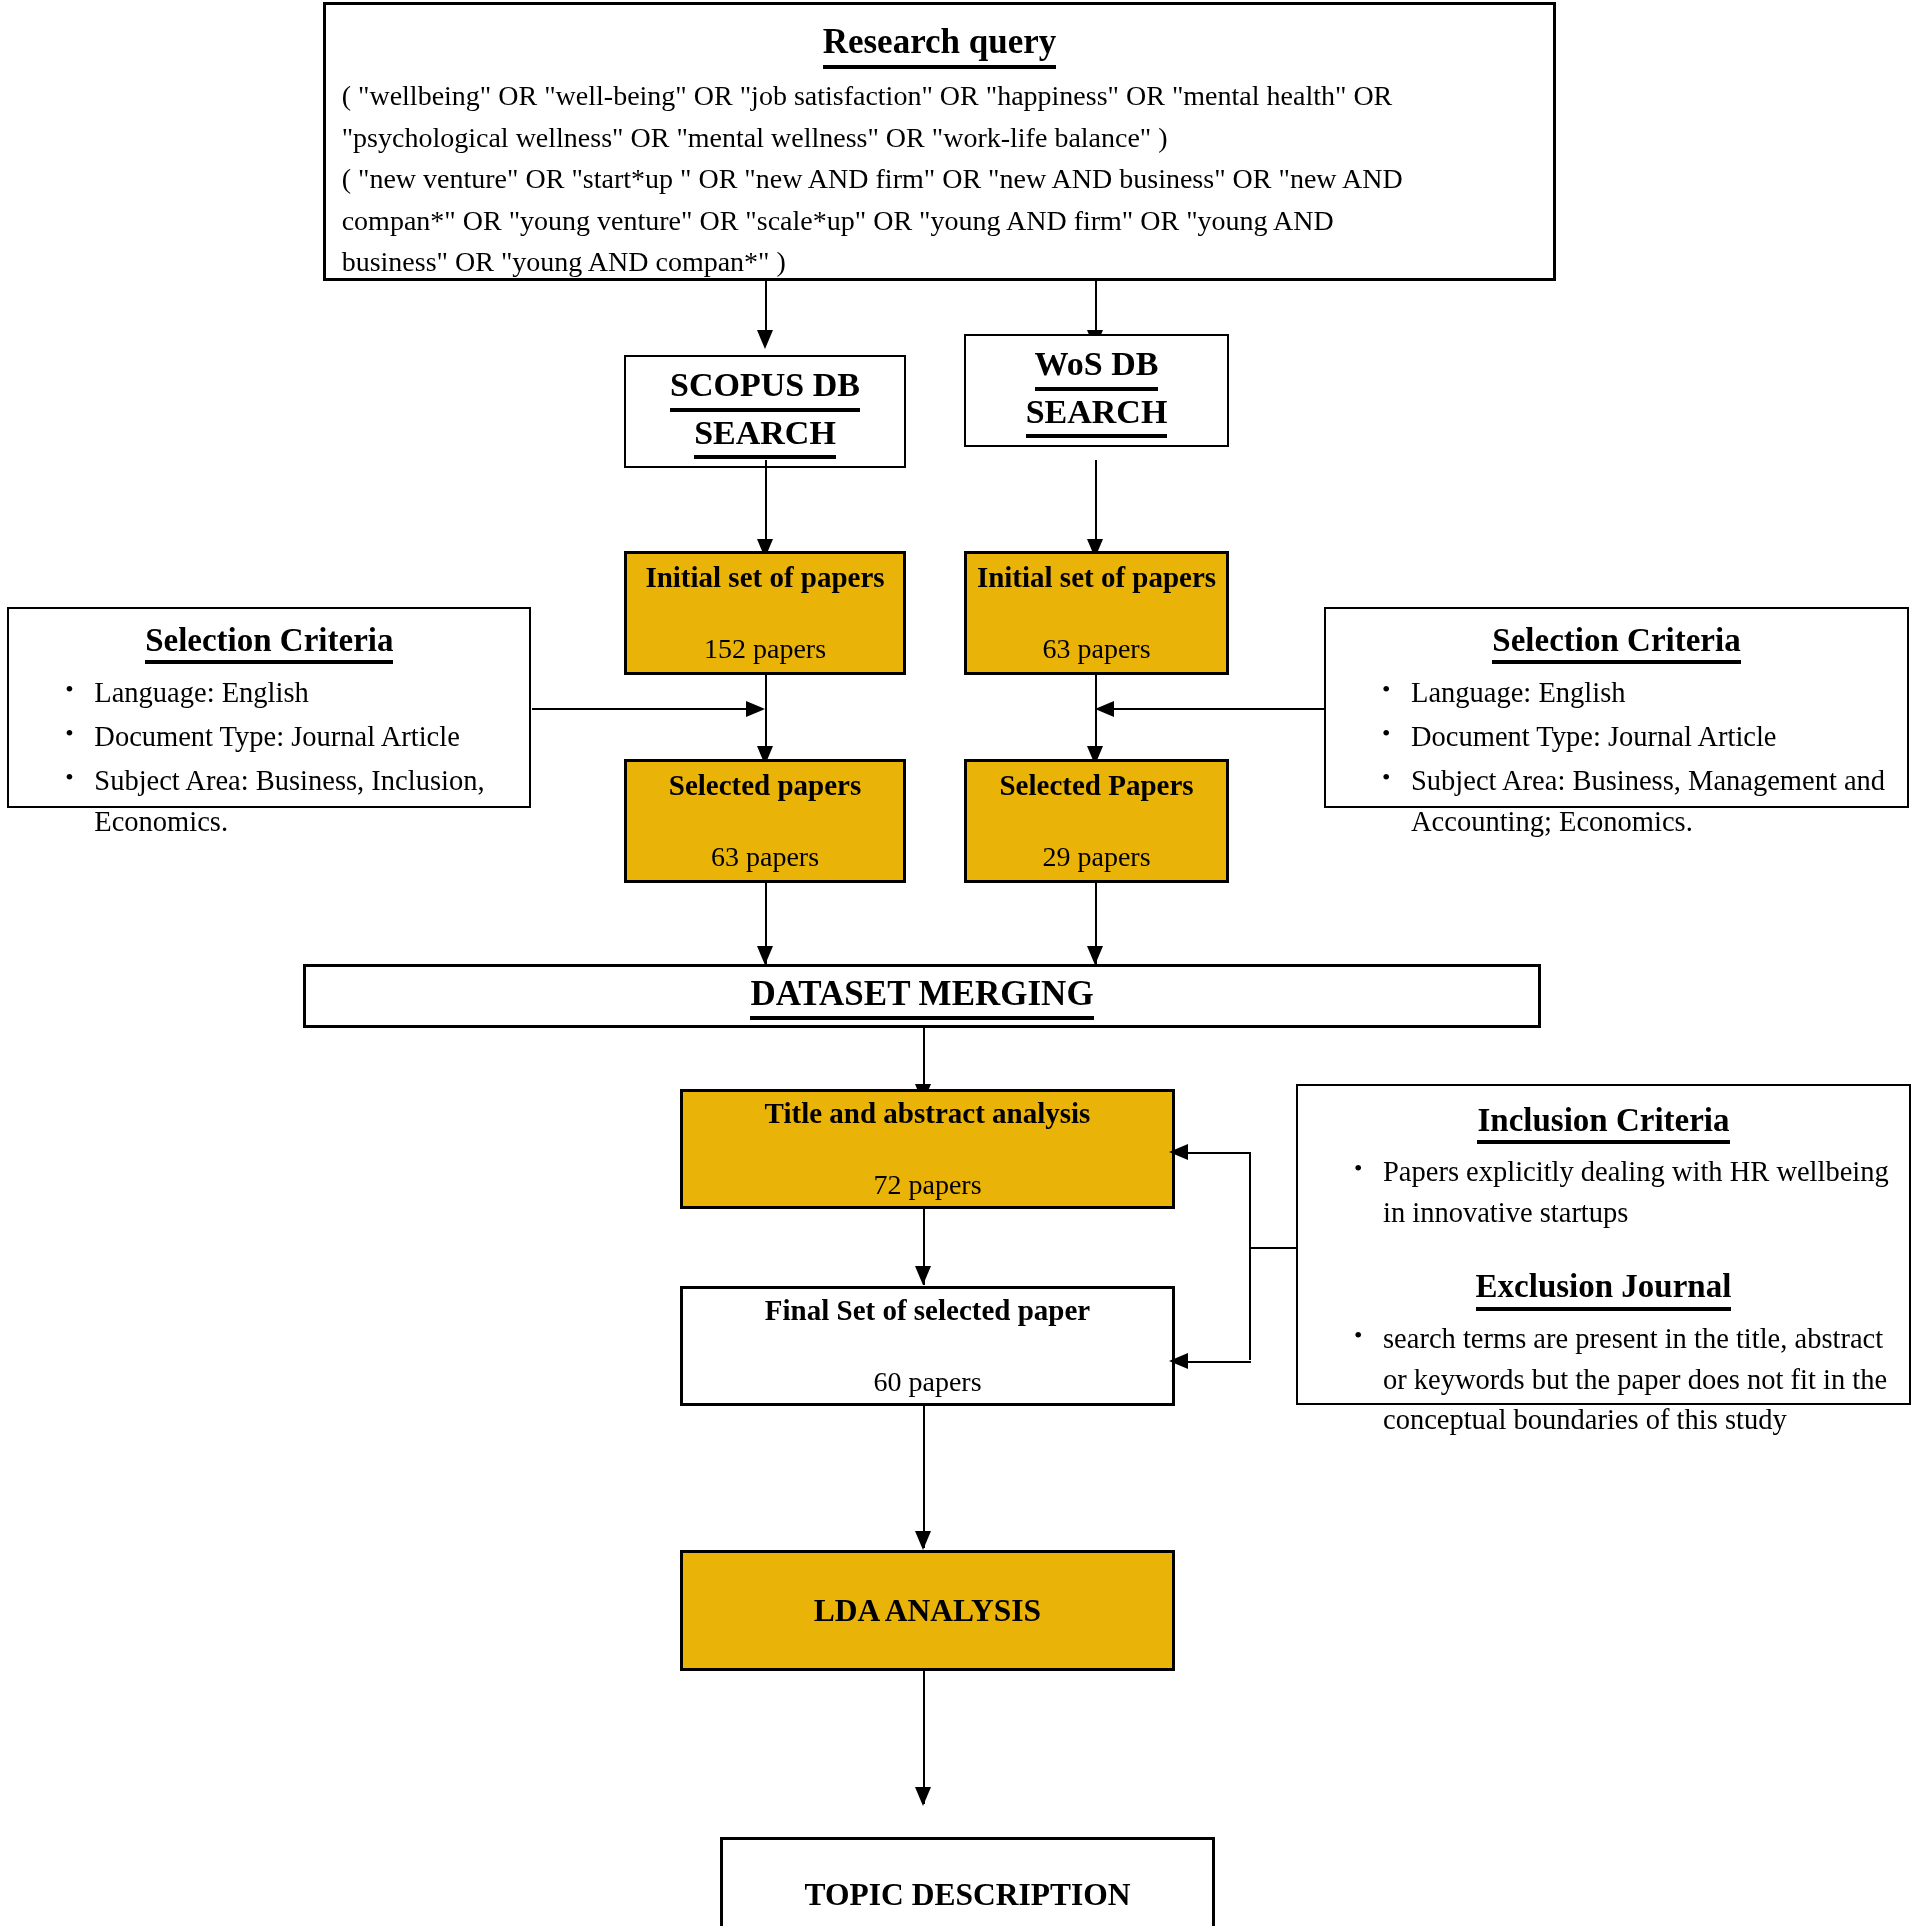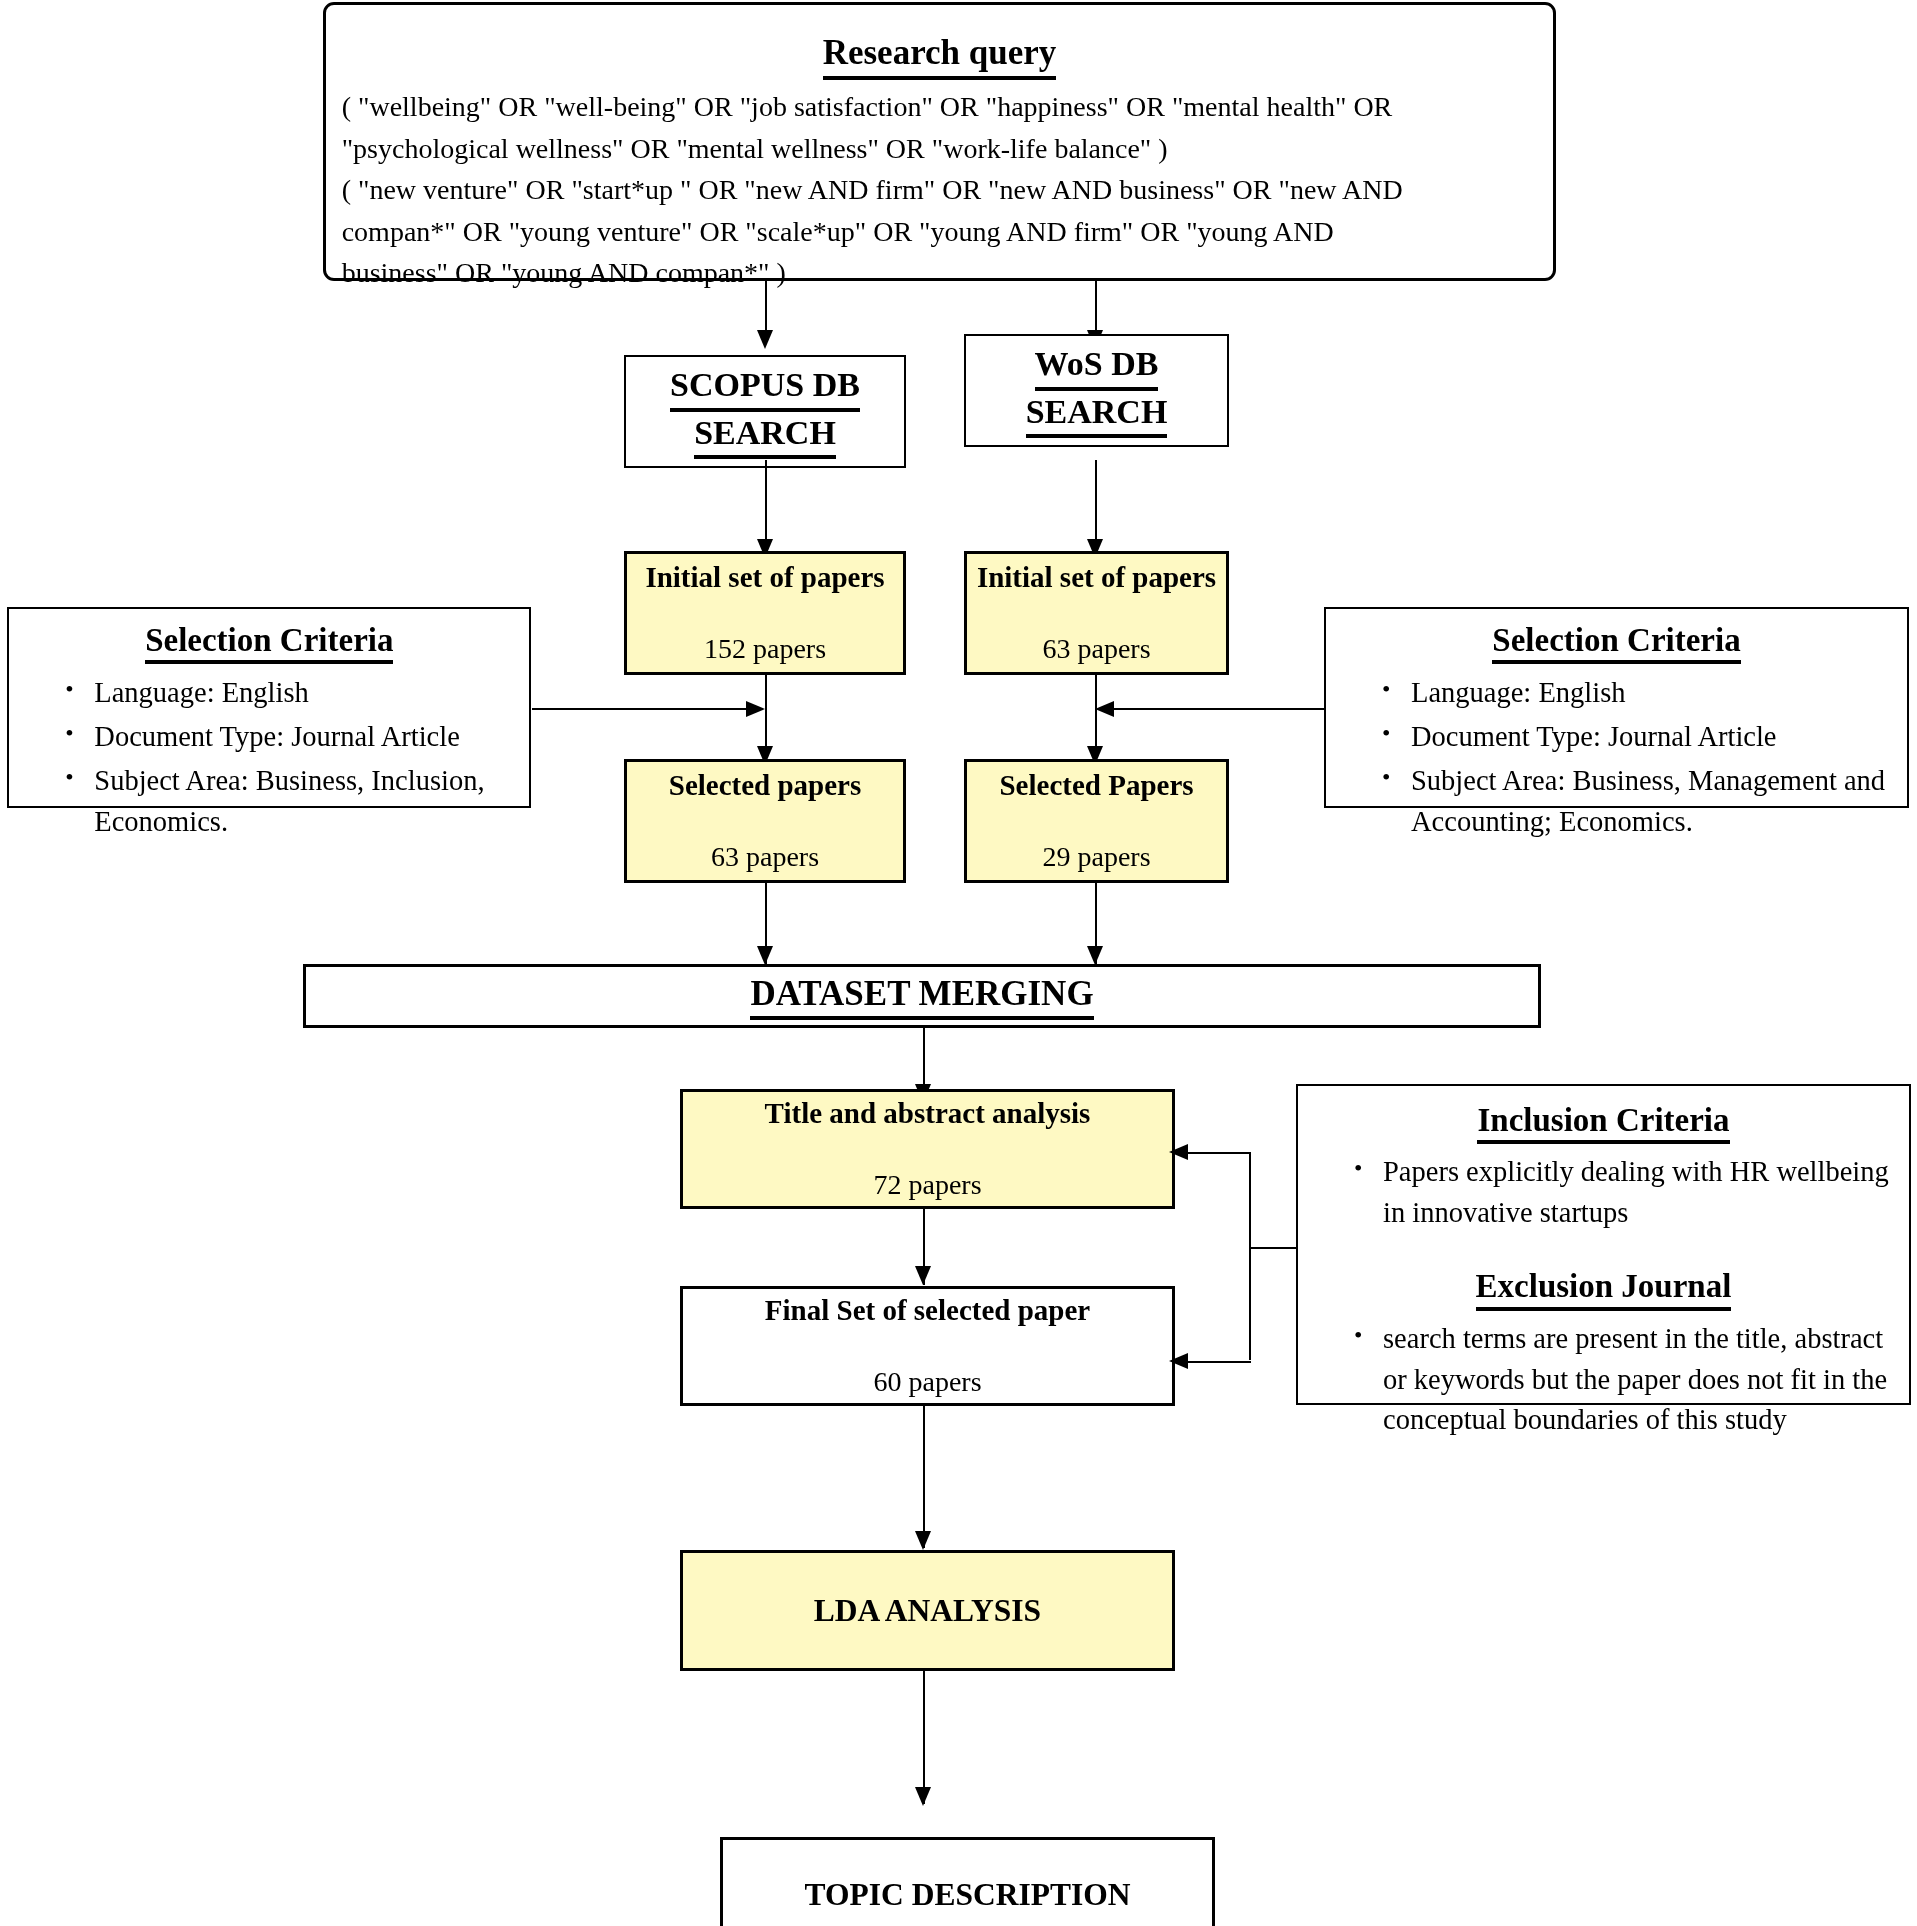--- a/index.html
+++ b/index.html
@@ -22,21 +22,21 @@
   
   .box {
     position: absolute;
     box-sizing: border-box;
     background: #ffffff;
     border: 3px solid #000000;
     display: flex;
     flex-direction: column;
     justify-content: center;
   }
-  .box.gray { background: #fef9c3; }
+  .box.gray { background: #eab308; }
   .box.thin { border-width: 2.4px; }
 
   .ttl-underline {
     display: inline-block;
     border-bottom: 4.2px solid #000;
     padding-bottom: 1.2px;
   }
 
   .hdr {
     font-weight: bold;
@@ -126,21 +126,21 @@
     border-top: 8.5px solid transparent;
     border-bottom: 8.5px solid transparent;
     border-right: 19.4px solid #000000;
   }
 </style>
 </head>
 <body>
 
 <div id="canvas">
 
-  <div class="box" style="left:323px; top:2.4px; width:1233px; height:279px; justify-content:flex-start; padding-top:26px;border-radius:11px;">
+  <div class="box" style="left:323px; top:2.4px; width:1233px; height:279px; justify-content:flex-start; padding-top:15px;">
     <div class="hdr-xl" style="margin-bottom:6px;">
       <span class="ttl-underline">Research query</span>
     </div>
     <div class="qtext">( "wellbeing"   OR  "well-being"   OR "job  satisfaction"  OR  "happiness"   OR  "mental health"  OR</div>
     <div class="qtext">"psychological  wellness"  OR  "mental wellness"  OR  "work-life  balance" )</div>
     <div class="qtext">( "new venture"  OR  "start*up "   OR  "new AND firm"   OR  "new AND business"  OR  "new AND</div>
     <div class="qtext">compan*"   OR  "young venture"  OR  "scale*up"   OR  "young AND firm"   OR  "young AND</div>
     <div class="qtext">business"   OR  "young AND compan*" )</div>
   </div>
 

